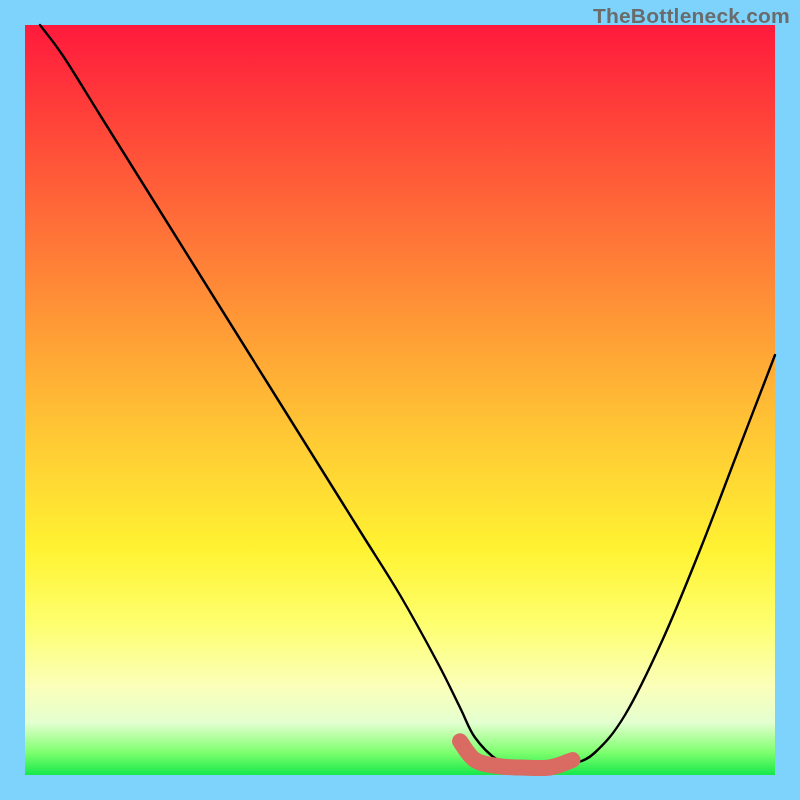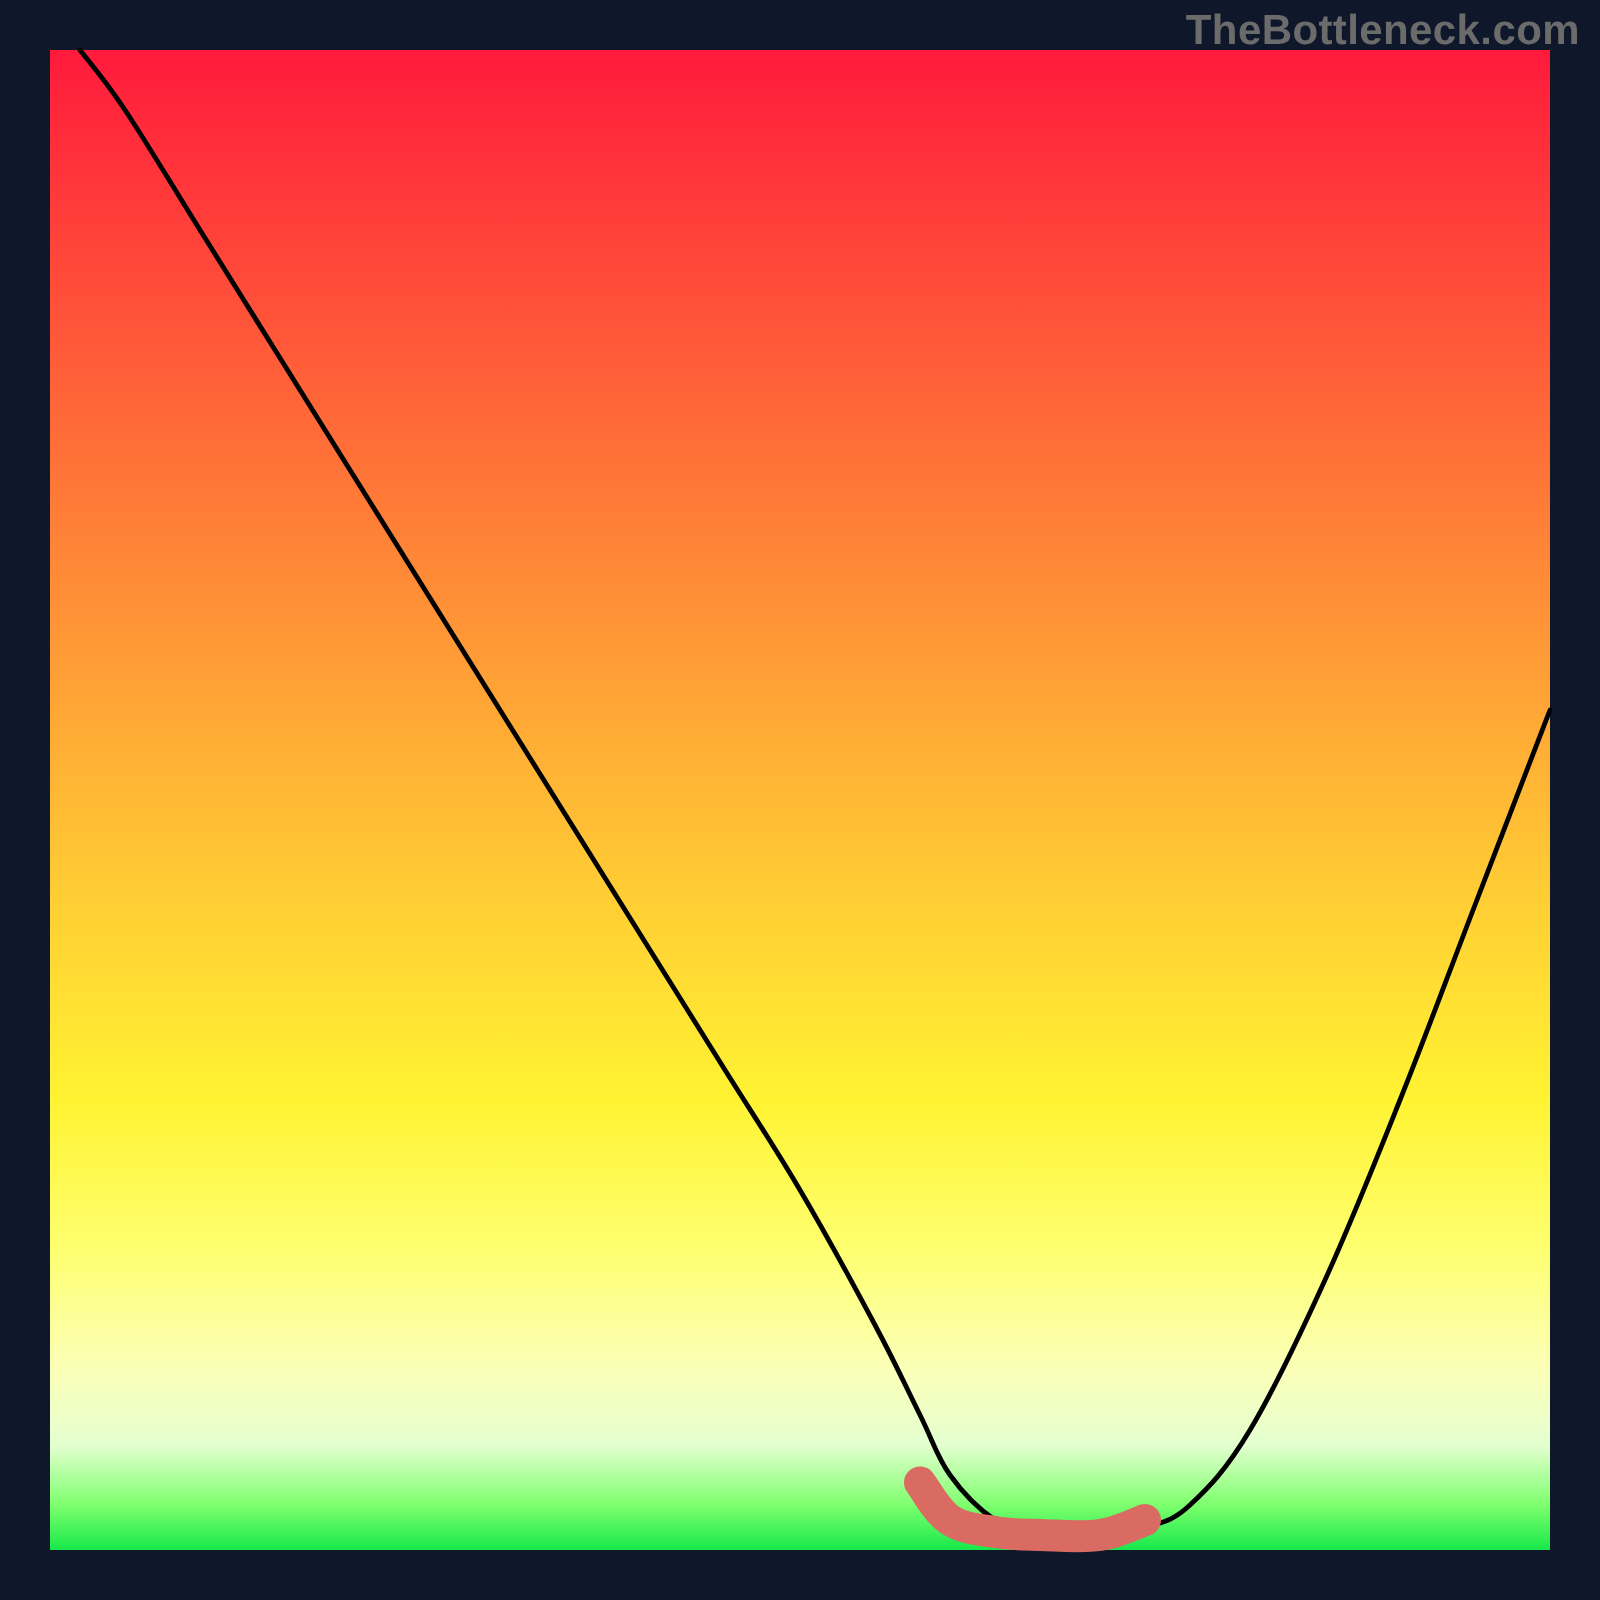--- a/index.html
+++ b/index.html
@@ -1,17 +1,17 @@
 <!DOCTYPE html>
 <html><head>
 <meta charset="utf-8">
 <style>
   * { margin: 0; padding: 0; box-sizing: border-box; }
   html, body { width: 800px; height: 800px; overflow: hidden; background: #000; }
-  .stage { position: relative; width: 800px; height: 800px; background: #0f172a; }
+  .stage { position: relative; width: 800px; height: 800px; background: #7dd3fc; }
   .plot-area {
     position: absolute;
     left: 25px;
     top: 25px;
     width: 750px;
     height: 750px;
   }
   .gradient-bg {
     position: absolute;
     inset: 0;

